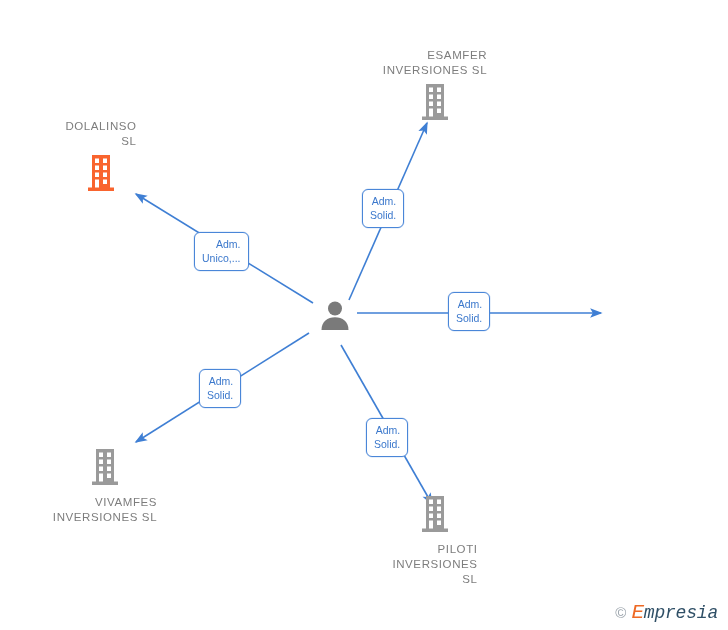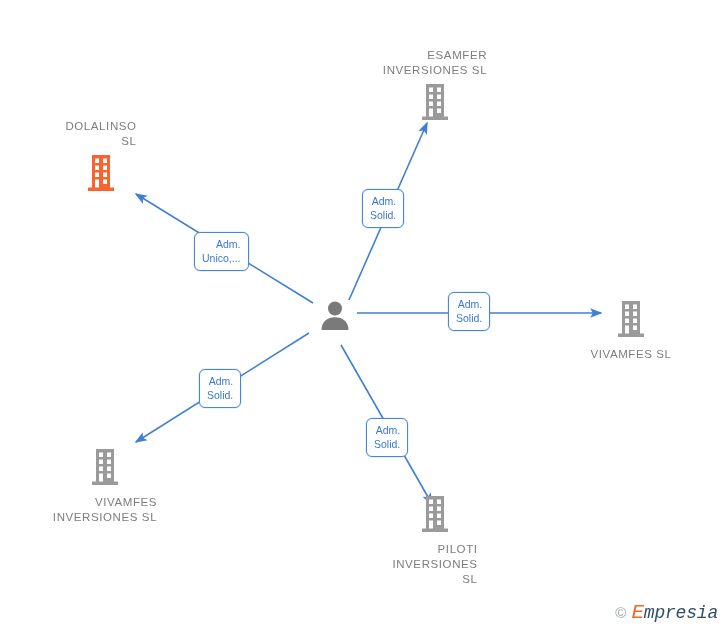--- a/index.html
+++ b/index.html
@@ -167,37 +167,20 @@
         <rect x="10" y="12.5" width="4" height="4.5" fill="#ffffff"></rect>
         <rect x="18" y="12.5" width="4" height="4.5" fill="#ffffff"></rect>
         <rect x="10" y="19.5" width="4" height="4.5" fill="#ffffff"></rect>
         <rect x="18" y="19.5" width="4" height="4.5" fill="#ffffff"></rect>
         <rect x="10" y="26.5" width="4" height="8" fill="#ffffff"></rect>
         <rect x="18" y="26.5" width="4" height="4.5" fill="#ffffff"></rect>
       </svg>
     </span>
   </div>
 
-  <div class="node label-bottom" style="left:631px; top:299px;">
-    <span class="icon-building">
-      <svg width="32" height="40" viewBox="0 0 32 40" xmlns="http://www.w3.org/2000/svg">
-        <rect x="7" y="2" width="18" height="33" fill="#9a9a9a"></rect>
-        <rect x="3" y="34.5" width="26" height="3.5" fill="#9a9a9a"></rect>
-        <rect x="10" y="5.5" width="4" height="4.5" fill="#ffffff"></rect>
-        <rect x="18" y="5.5" width="4" height="4.5" fill="#ffffff"></rect>
-        <rect x="10" y="12.5" width="4" height="4.5" fill="#ffffff"></rect>
-        <rect x="18" y="12.5" width="4" height="4.5" fill="#ffffff"></rect>
-        <rect x="10" y="19.5" width="4" height="4.5" fill="#ffffff"></rect>
-        <rect x="18" y="19.5" width="4" height="4.5" fill="#ffffff"></rect>
-        <rect x="10" y="26.5" width="4" height="8" fill="#ffffff"></rect>
-        <rect x="18" y="26.5" width="4" height="4.5" fill="#ffffff"></rect>
-      </svg>
-    </span>
-    <div class="node-label">VIVAMFES  SL</div>
-  </div>
 
   <div class="node label-bottom" style="left:105px; top:447px;">
     <span class="icon-building">
       <svg width="32" height="40" viewBox="0 0 32 40" xmlns="http://www.w3.org/2000/svg">
         <rect x="7" y="2" width="18" height="33" fill="#9a9a9a"></rect>
         <rect x="3" y="34.5" width="26" height="3.5" fill="#9a9a9a"></rect>
         <rect x="10" y="5.5" width="4" height="4.5" fill="#ffffff"></rect>
         <rect x="18" y="5.5" width="4" height="4.5" fill="#ffffff"></rect>
         <rect x="10" y="12.5" width="4" height="4.5" fill="#ffffff"></rect>
         <rect x="18" y="12.5" width="4" height="4.5" fill="#ffffff"></rect>

